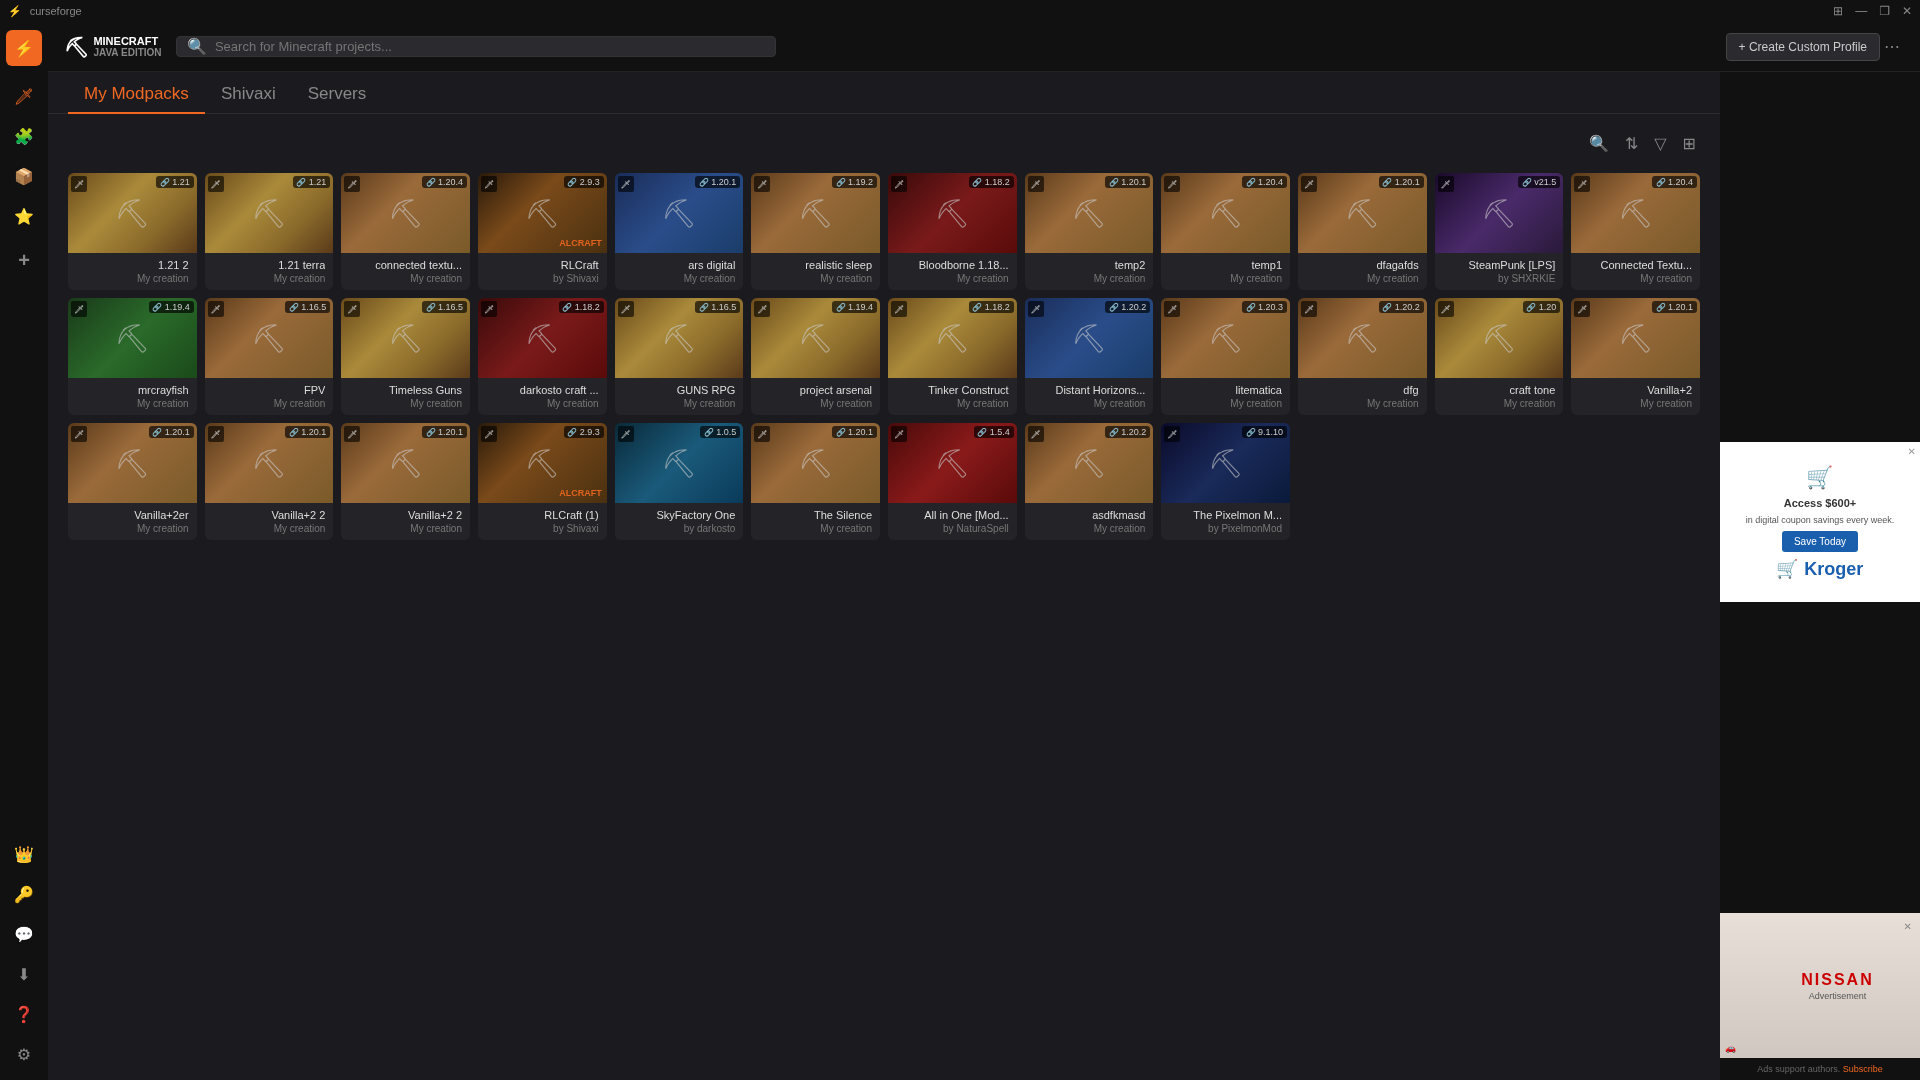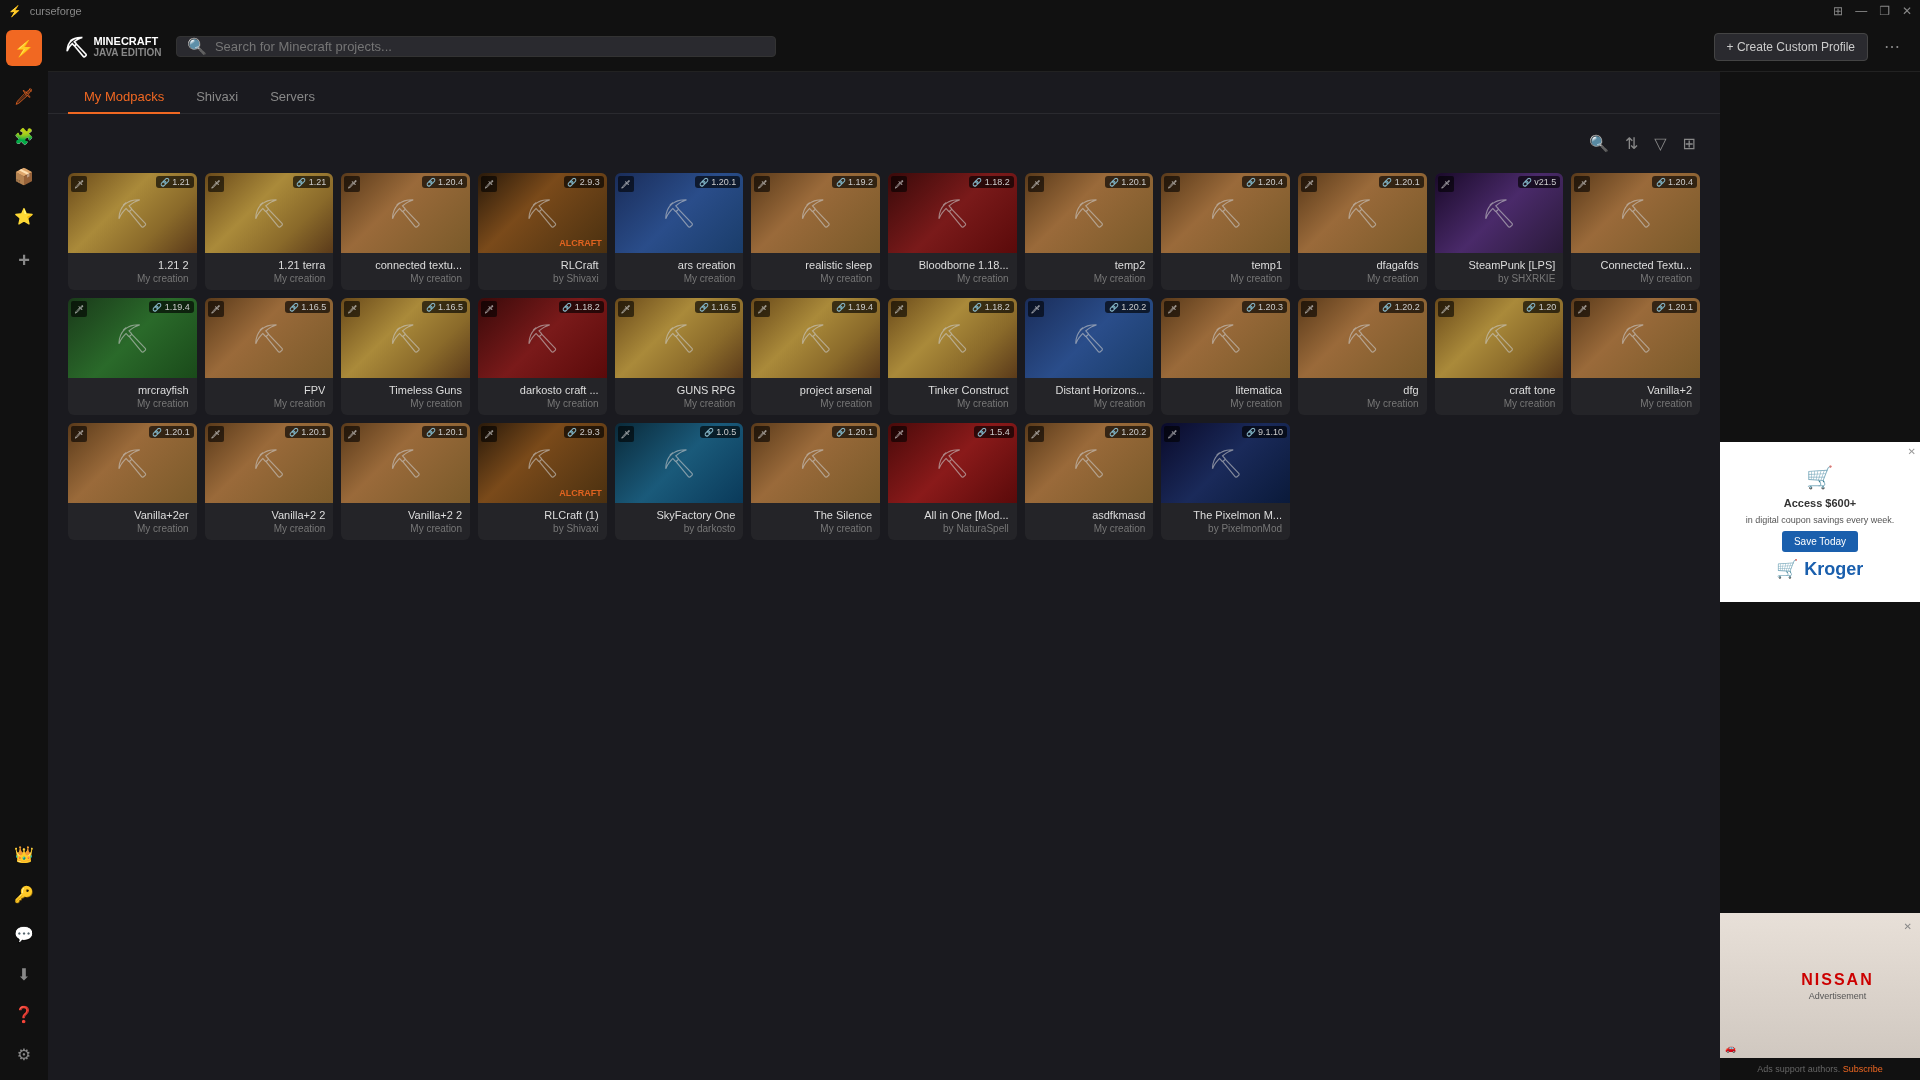--- a/index.html
+++ b/index.html
@@ -107,21 +107,20 @@
       border: none;
       outline: none;
       color: #888;
       font-size: 13px;
       width: 100%;
     }
     #topbar-right {
       margin-left: auto;
       display: flex;
       align-items: center;
-      gap: 12px;
     }
     #create-profile-btn {
       background: #2a2a2f;
       border: 1px solid #444;
       border-radius: 4px;
       color: #ccc;
       padding: 6px 12px;
       font-size: 12px;
       cursor: pointer;
       display: flex;
@@ -133,21 +132,21 @@
     #nav-tabs {
       height: 42px;
       background: #1a1a1f;
       display: flex;
       align-items: flex-end;
       padding: 0 20px;
       border-bottom: 1px solid #2a2a2f;
     }
     .nav-tab {
       padding: 8px 16px;
-      font-size: 13px;
+      font-size: 17px;
       cursor: pointer;
       color: #888;
       border-bottom: 2px solid transparent;
       margin-bottom: -1px;
     }
     .nav-tab.active { color: #f16822; border-bottom-color: #f16822; }
 
     
     #content {
       flex: 1;
@@ -426,21 +425,21 @@
         <div style="font-size:28px;opacity:0.6;">⛏</div>
       </div>
       <div style="position:absolute;top:3px;left:3px;width:16px;height:16px;background:rgba(0,0,0,0.6);border-radius:2px;display:flex;align-items:center;justify-content:center;font-size:8px;color:#fff;">🗡</div>
       <div style="position:absolute;top:3px;right:3px;background:rgba(0,0,0,0.65);border-radius:3px;padding:1px 4px;font-size:9px;color:#ccc;display:flex;align-items:center;gap:2px;">
         <span style="font-size:8px;">🔗</span>
               <span>1.20.1</span>
       </div>
 
     </div>
     <div class="card-info">
-      <div class="card-name">ars creation</div>
+      <div class="card-name">ars digital</div>
       <div class="card-author">My creation</div>
     </div>
   </div>
         <div class="modpack-card">
     <div class="card-image" style="background: linear-gradient(135deg, #5a3a1a 0%, #9a6a3a 40%, #7a5a2a 100%); height:80px; position:relative;">
       <div style="position:absolute;inset:0;display:flex;align-items:center;justify-content:center;">
         <div style="font-size:28px;opacity:0.6;">⛏</div>
       </div>
       <div style="position:absolute;top:3px;left:3px;width:16px;height:16px;background:rgba(0,0,0,0.6);border-radius:2px;display:flex;align-items:center;justify-content:center;font-size:8px;color:#fff;">🗡</div>
       <div style="position:absolute;top:3px;right:3px;background:rgba(0,0,0,0.65);border-radius:3px;padding:1px 4px;font-size:9px;color:#ccc;display:flex;align-items:center;gap:2px;">

